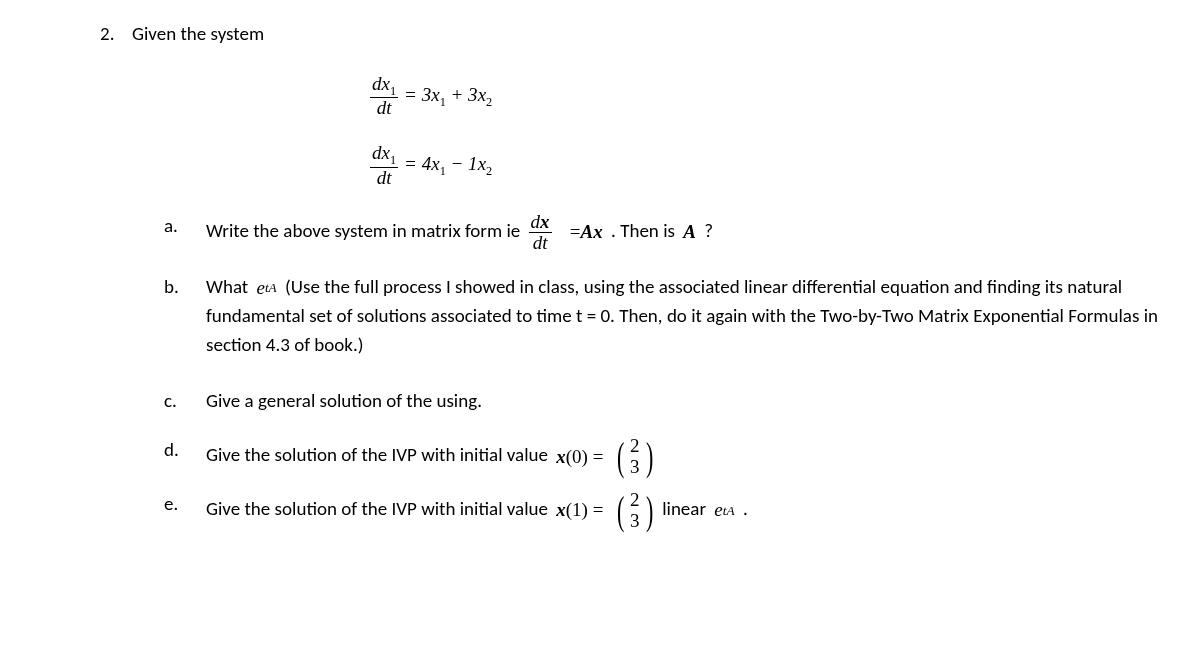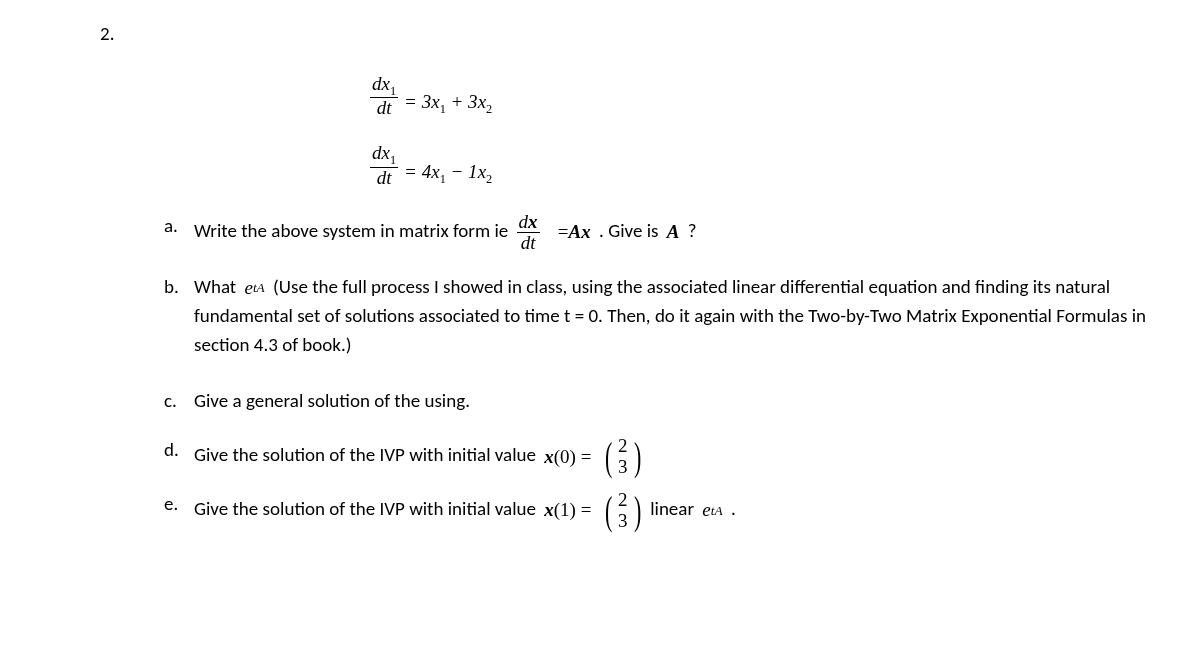--- a/index.html
+++ b/index.html
@@ -24,21 +24,21 @@
   .problem-number {
     min-width: 32px;
   }
   .equations {
     margin-left: 270px;
     margin-top: 4px;
     margin-bottom: 24px;
   }
   .eq-row {
     display: flex;
-    align-items: flex-end;
+    align-items: center;
     margin-bottom: 6px;
     font-family: "Cambria Math", "Times New Roman", serif;
     font-style: italic;
     font-size: 19px;
     margin-top: 25px;
   }
   .frac {
     display: inline-flex;
     flex-direction: column;
     align-items: center;
@@ -73,20 +73,21 @@
     align-items: flex-start;
   }
   .subpart.tight {
     margin-bottom: 12px;
   }
   .sub-label {
     min-width: 30px;
   }
   .sub-body {
     flex: 1;
+    margin-left: 12px;
   }
   .inline-math {
     font-family: "Cambria Math", "Times New Roman", serif;
     font-style: italic;
     display: inline-flex;
     align-items: center;
     vertical-align: middle;
     margin: 0 4px;
   }
   .upright {
@@ -120,20 +121,21 @@
     margin-top: 28px;
   }
 </style>
 </head>
 <body>
 
 <div class="page">
 
   <div class="problem-line">
     <span class="problem-number">2.</span>
+    <span>Given the system</span>
   </div>
 
   <div class="equations">
     <div class="eq-row">
       <span class="frac">
         <span class="num"><span>dx</span><span class="sub">1</span></span>
         <span class="den">dt</span>
       </span>
       <span>
         <span>= 3</span><span>x</span><span class="sub">1</span><span> + 3</span><span>x</span><span class="sub">2</span>
@@ -159,21 +161,21 @@
         <span class="inline-math">
           <span class="frac">
             <span class="num"><span>d</span><span class="bold">x</span></span>
             <span class="den">dt</span>
           </span>
         </span>
         <span class="inline-math">
             <span class="upright"> = </span>
             <span class="bold">Ax</span>
           </span>
-        <span> . Give is </span>
+        <span> . Then is </span>
         <span class="inline-math bold">A</span>
         <span> ?</span>
       </span>
     </div>
 
     <div class="subpart">
       <span class="sub-label">b.</span>
       <span class="sub-body">
         <span>What </span>
         <span class="inline-math">

